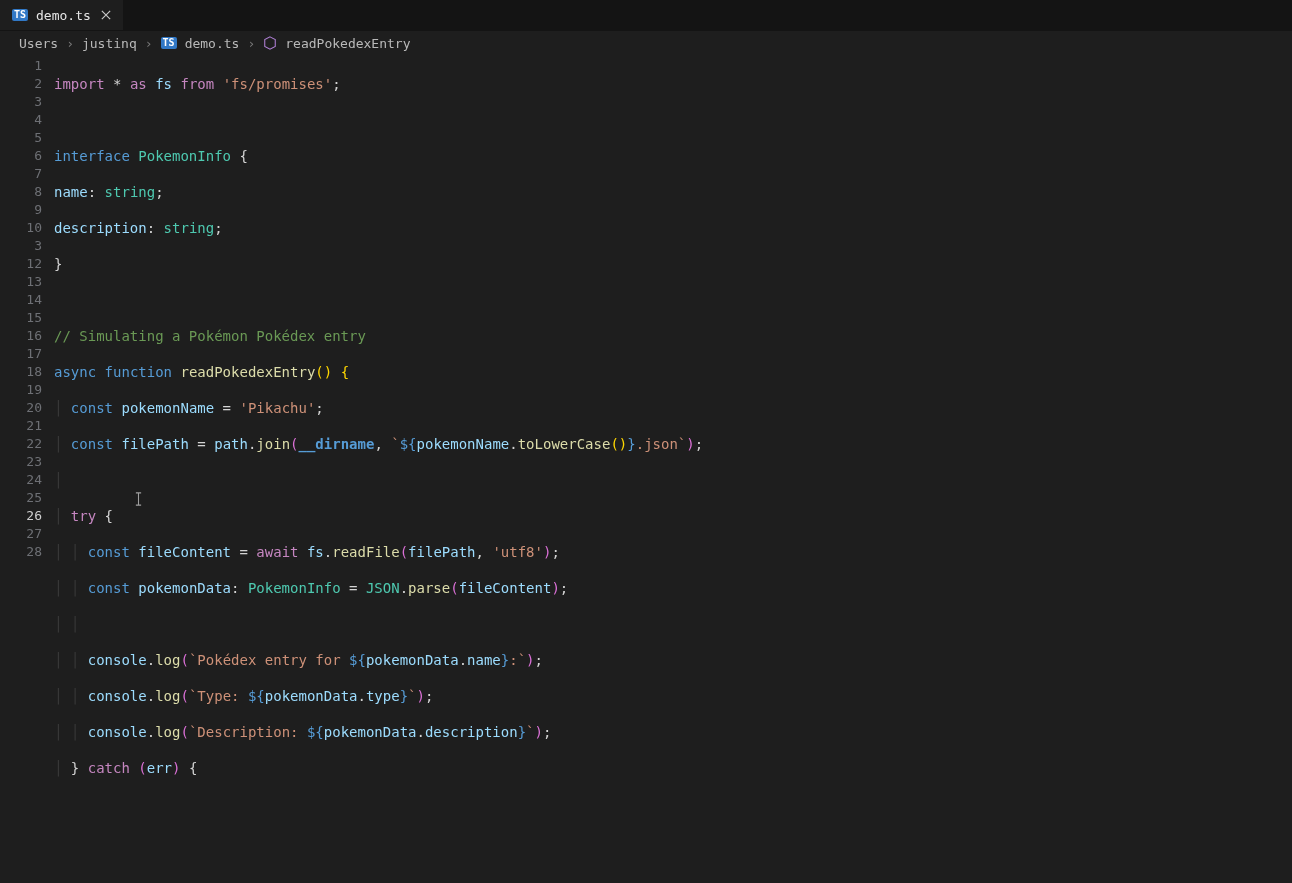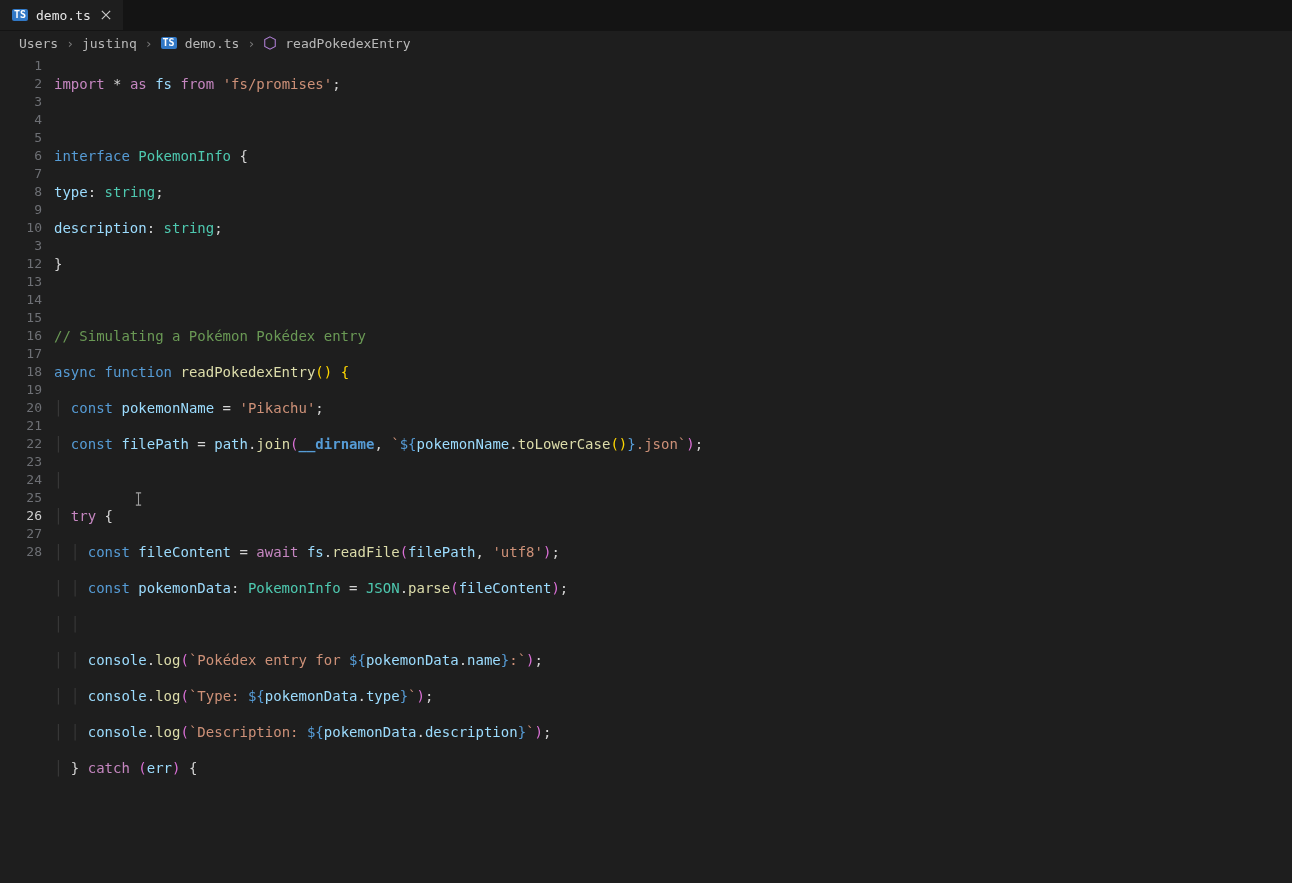--- a/index.html
+++ b/index.html
@@ -175,21 +175,21 @@
       <div>25</div>
       <div class="active">26</div>
       <div>27</div>
       <div>28</div>
     </div>
 
   <div class="code" id="code">
 <span class="line"><span class="kw">import</span> <span class="pun">*</span> <span class="kw">as</span> <span class="id">fs</span> <span class="kw">from</span> <span class="str">'fs/promises'</span><span class="pun">;</span></span>
 <span class="line"></span>
 <span class="line"><span class="type">interface</span> <span class="cls">PokemonInfo</span> <span class="pun">{</span></span>
-<span class="line"><span class="id">type</span><span class="pun">:</span> <span class="cls">string</span><span class="pun">;</span></span>
+<span class="line"><span class="id">name</span><span class="pun">:</span> <span class="cls">string</span><span class="pun">;</span></span>
 <span class="line"><span class="id">description</span><span class="pun">:</span> <span class="cls">string</span><span class="pun">;</span></span>
 <span class="line"><span class="pun">}</span></span>
 <span class="line"></span>
 <span class="line"><span class="cmt">// Simulating a Pokémon Pokédex entry</span></span>
 <span class="line"><span class="type">async</span> <span class="type">function</span> <span class="fn">readPokedexEntry</span><span class="brk">()</span> <span class="brk">{</span></span>
 <span class="line"><span class="ig">│ </span><span class="type">const</span> <span class="id">pokemonName</span> <span class="op">=</span> <span class="str">'Pikachu'</span><span class="pun">;</span></span>
 <span class="line"><span class="ig">│ </span><span class="type">const</span> <span class="id">filePath</span> <span class="op">=</span> <span class="id">path</span><span class="pun">.</span><span class="fn">join</span><span class="brk2">(</span><span class="prm">__dirname</span><span class="pun">, </span><span class="str">`</span><span class="type">${</span><span class="id">pokemonName</span><span class="pun">.</span><span class="fn">toLowerCase</span><span class="brk">()</span><span class="type">}</span><span class="str">.json</span><span class="str">`</span><span class="brk2">)</span><span class="pun">;</span></span>
 <span class="line"><span class="ig">│ </span></span>
 <span class="line"><span class="ig">│ </span><span class="kw">try</span> <span class="pun">{</span></span>
 <span class="line"><span class="ig">│ │ </span><span class="type">const</span> <span class="id">fileContent</span> <span class="op">=</span> <span class="kw">await</span> <span class="id">fs</span><span class="pun">.</span><span class="fn">readFile</span><span class="brk2">(</span><span class="id">filePath</span><span class="pun">, </span><span class="str">'utf8'</span><span class="brk2">)</span><span class="pun">;</span></span>

